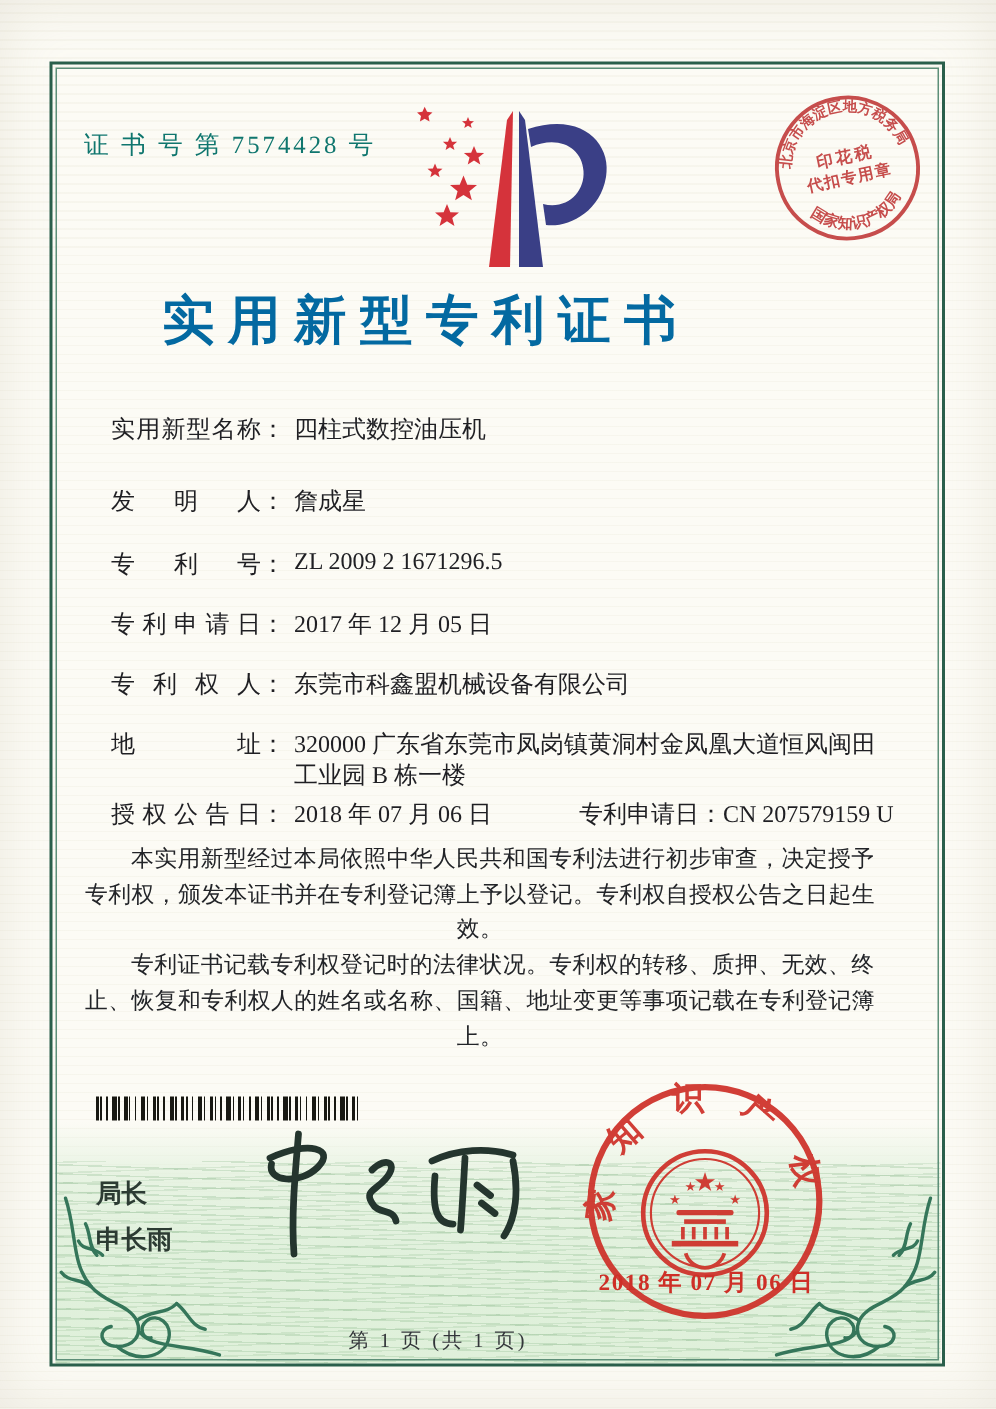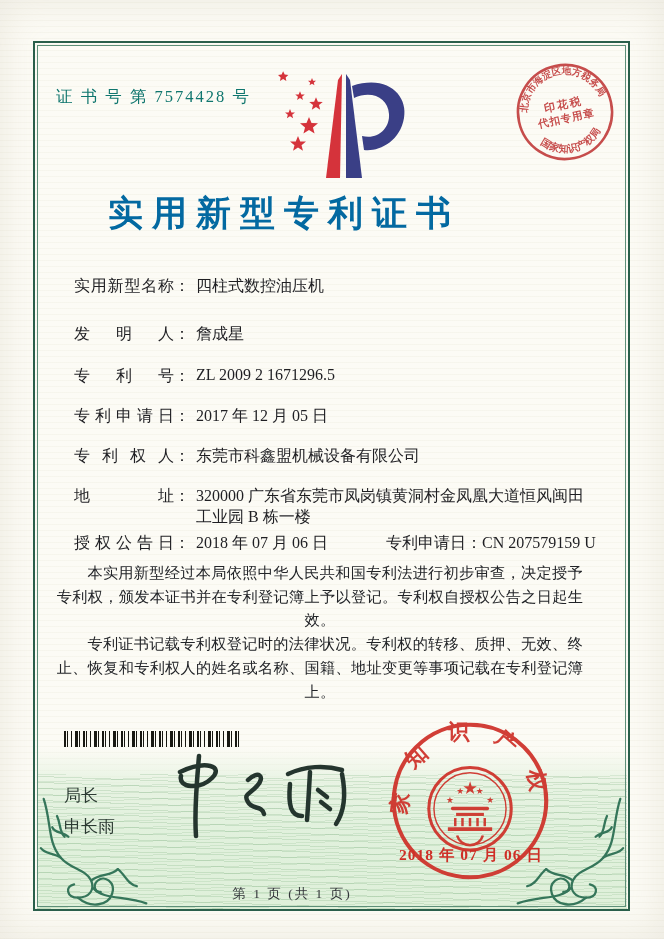--- a/index.html
+++ b/index.html
@@ -73,21 +73,21 @@
   .barcode {
     position:absolute; left:64px; top:731px; width:177px; height:16px; z-index:3;
     background:repeating-linear-gradient(90deg,
       #181812 0 2px, transparent 2px 3px,
       #181812 3px 4px, transparent 4px 7px,
       #181812 7px 8px, transparent 8px 11px,
       #181812 11px 14px, transparent 14px 15px,
       #181812 15px 16px, transparent 16px 19px);
   }
   .sig-block { position:absolute; left:64px; top:781px; z-index:3;
-    font-family:"Liberation Sans", sans-serif; font-weight:400;
+    font-family:"Liberation Sans", sans-serif; font-weight:700;
     font-size:17px; color:#2c3b33; line-height:1.8; }
   .signature { position:absolute; left:150px; top:750px; width:235px; height:100px; z-index:3; }
   .seal { position:absolute; left:385px; top:716px; width:170px; height:170px; z-index:4; opacity:.92; }
   .seal-date {
     position:absolute; left:399px; top:845px; z-index:5;
     color:#ce2f27; font-size:15.5px; font-weight:700; letter-spacing:1px;
   }
   .footer {
     position:absolute; left:0; width:584px; top:885px; z-index:3;
     text-align:center; font-size:13.5px; color:#33363a; letter-spacing:2px;

